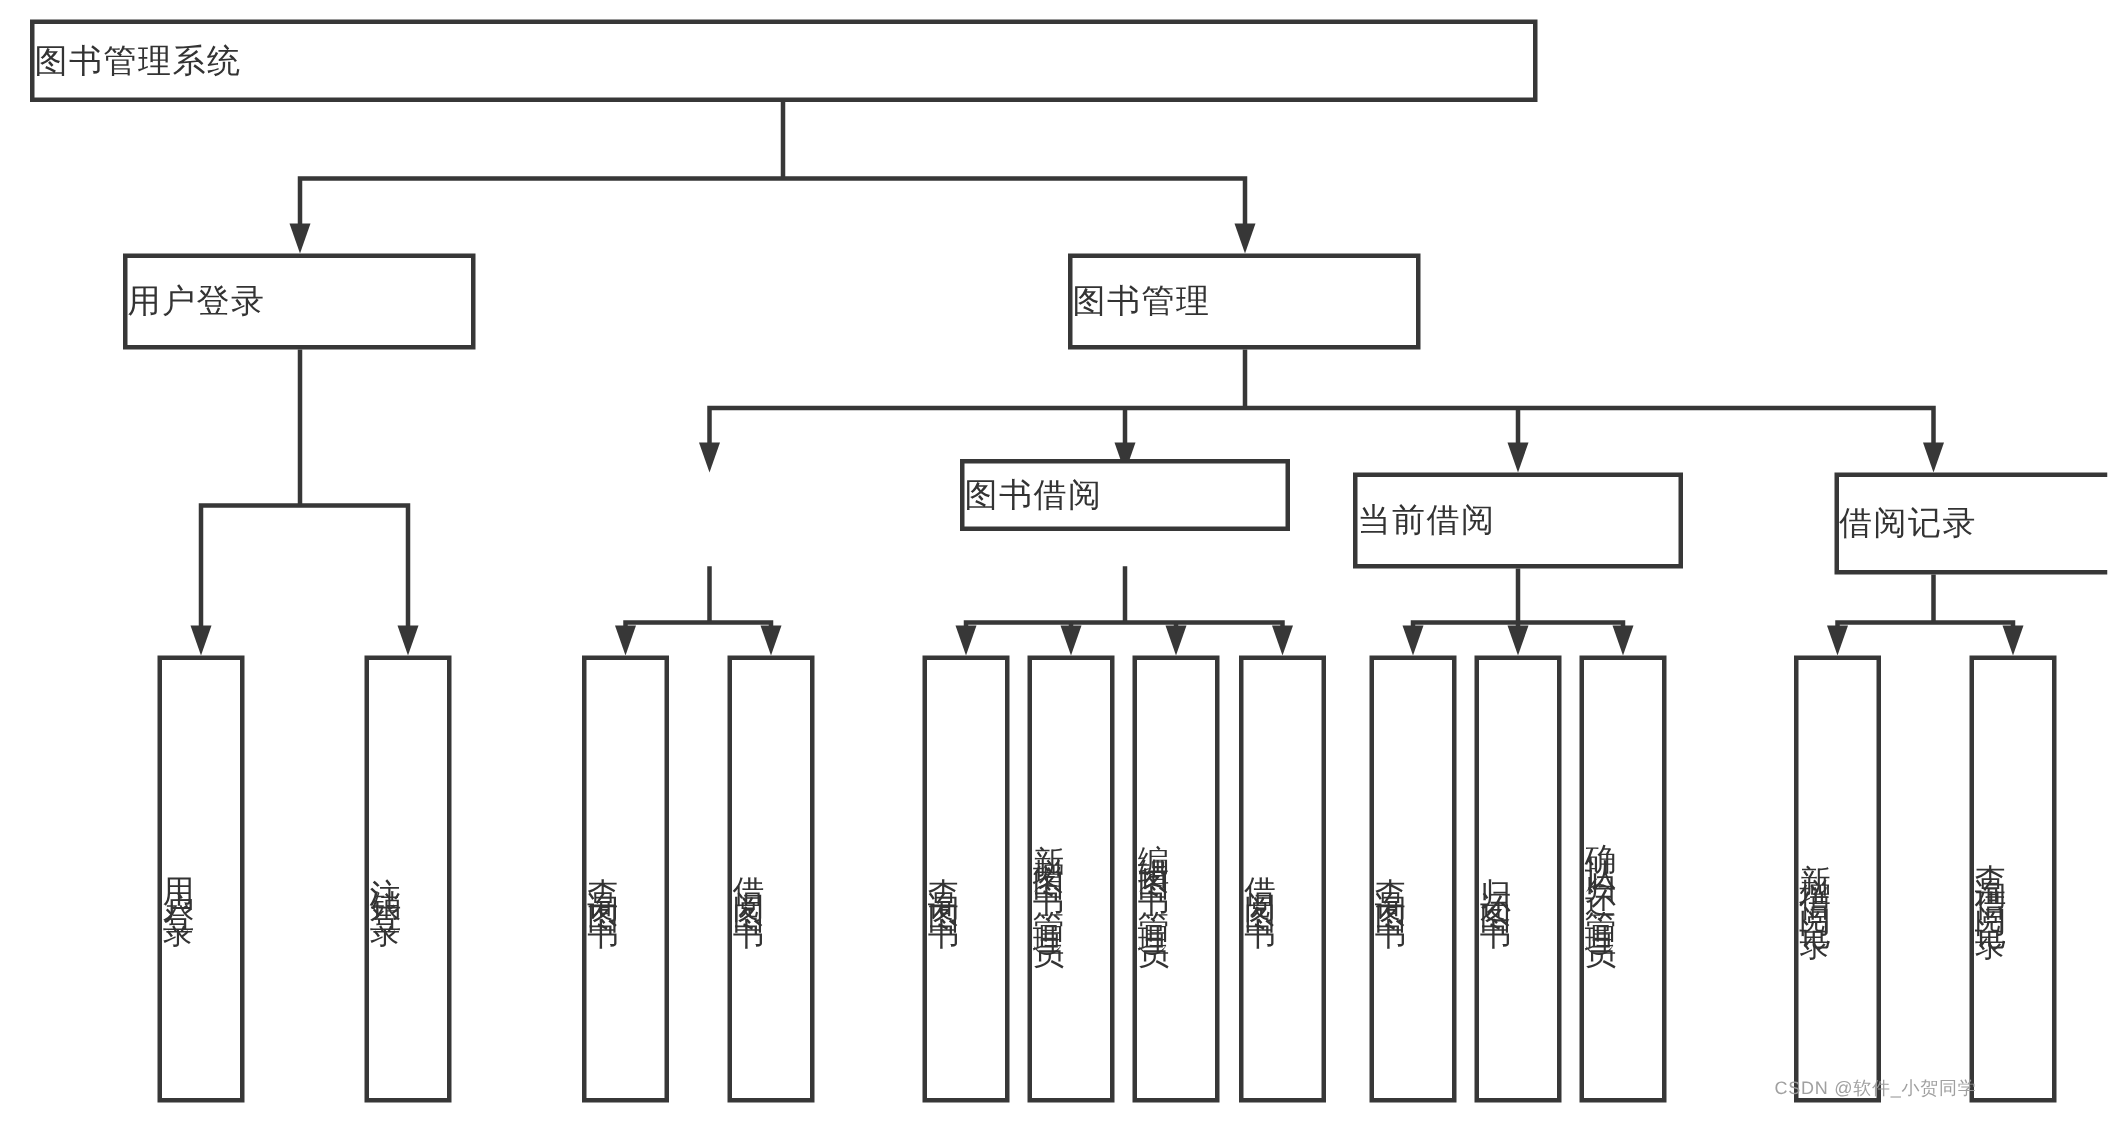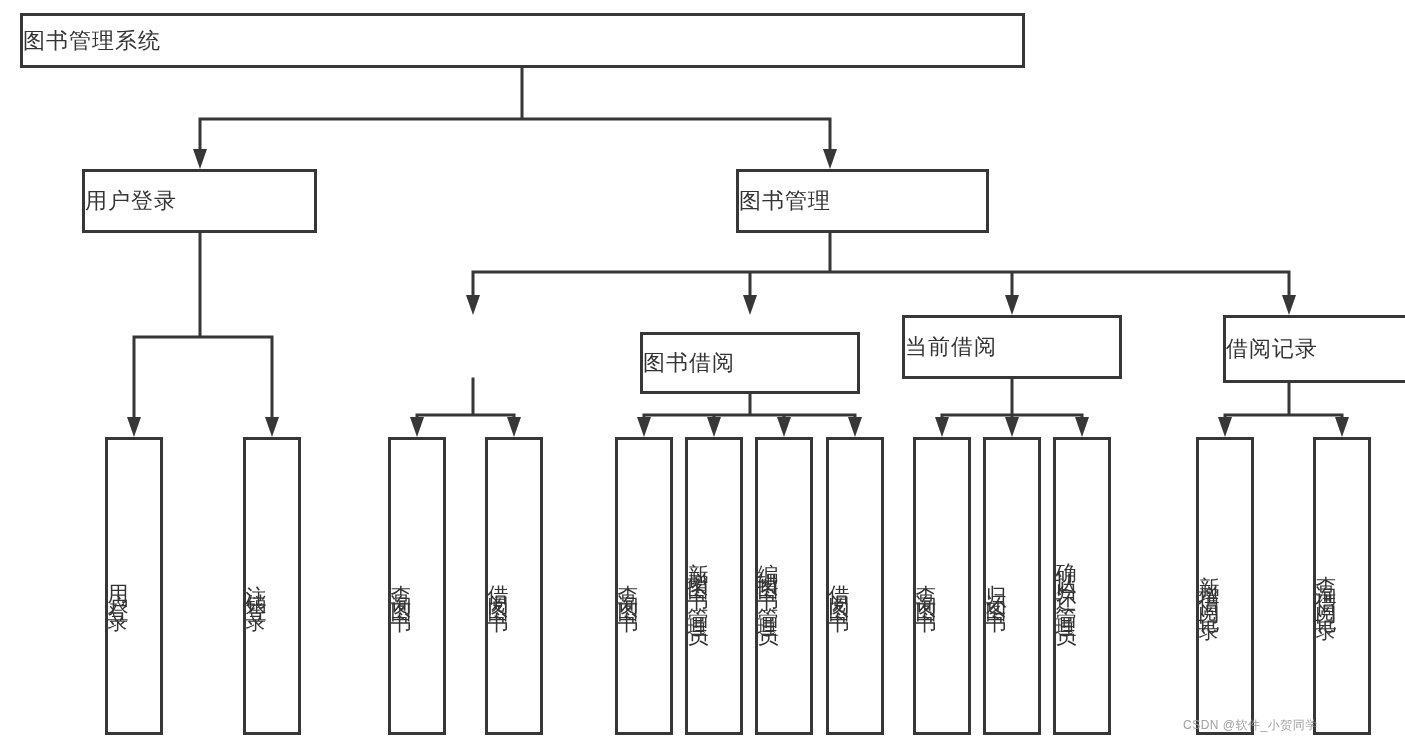--- a/index.html
+++ b/index.html
@@ -86,25 +86,25 @@
     </g>
   </svg>
 
   <div class="node h" style="left:20px;top:13px;width:1005px;height:55px">
     <span>图书管理系统</span>
   </div>
 
   <div class="node h" style="left:82px;top:169px;width:235px;height:64px">
     <span>用户登录</span>
   </div>
-  <div class="node h" style="left:736px;top:169px;width:253px;height:64px">
+  <div class="node h" style="left:712px;top:169px;width:235px;height:64px">
     <span>图书管理</span>
   </div>
 
-  <div class="node h" style="left:640px;top:332px;width:220px;height:62px">
+  <div class="node h" style="left:640px;top:306px;width:220px;height:48px">
     <span>图书借阅</span>
   </div>
   <div class="node h" style="left:902px;top:315px;width:220px;height:64px">
     <span>当前借阅</span>
   </div>
   <div class="node h" style="left:1223px;top:315px;width:220px;height:68px">
     <span>借阅记录</span>
   </div>
 
   <div class="node v" style="left:105px;top:437px;width:58px;height:298px">

